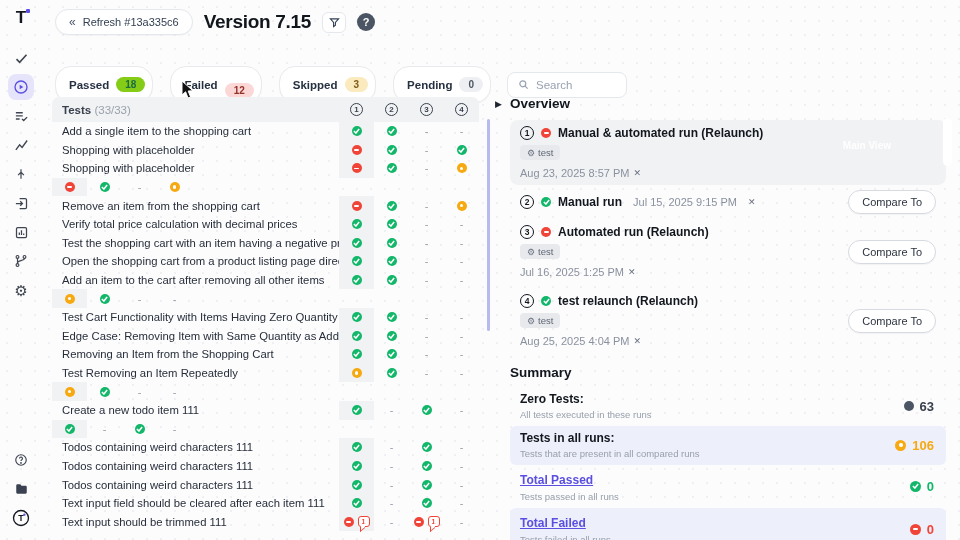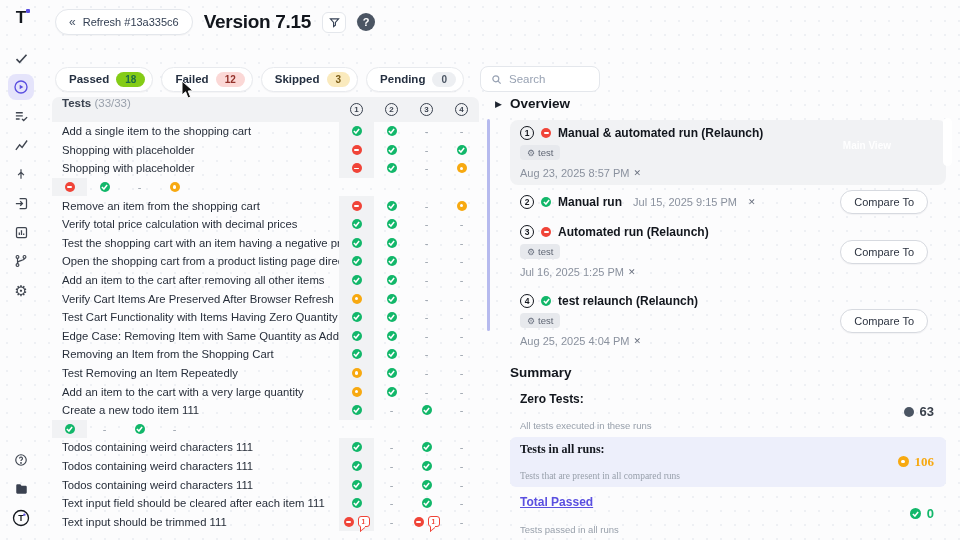--- a/index.html
+++ b/index.html
@@ -35,32 +35,32 @@
   .help-btn { width:18px; height:18px; border-radius:50%; background:#4b5563; color:#fff; font-size:11px;
               font-weight:bold; display:flex; align-items:center; justify-content:center; cursor:pointer; }
 
   
   .filters { position:absolute; left:55px; top:66px; display:flex; align-items:center; gap:8px; }
   .fpill { display:flex; align-items:center; gap:7px; background:#fff; border:1px solid #e8eaee;
            border-radius:16px; padding:4px 7px 4px 13px; cursor:pointer; box-shadow:0 1px 1px rgba(16,24,40,.03);}
   .fpill .flabel { font-size:11.5px; font-weight:bold; color:#253041; }
   .fbadge { border-radius:10px; padding:2px 9px; font-size:10px; font-weight:bold; }
   .fbadge.passed { background:#84cc16; color:#1b6b45; }
-  .fbadge.failed { background:#fbd8d6; color:#93312a; }
+  .fbadge.failed { background:#fbd8d6; color:#93312a;margin-top:12px; }
   .fbadge.skipped { background:#faeabd; color:#7c5d17; }
   .fbadge.pending { background:#edeff2; color:#4b5563; }
   .search-box { display:flex; align-items:center; gap:7px; width:120px; background:#fff; margin-left:8px;
                 border:1px solid #e4e7ec; border-radius:8px; padding:6px 10px; }
   .search-box input { border:none; outline:none; width:80px; font-size:11.5px; color:#344054;
                       font-family:"Liberation Sans",sans-serif; background:transparent; }
   .search-box input::placeholder { color:#98a2b3; }
 
   
   .ttable { position:absolute; left:52px; top:97px; width:427px; height:436px; }
-  .thead { height:25px; background:#f1f2f4; border-radius:7px 7px 0 0; display:flex; align-items:flex-start; }
+  .thead { height:25px; background:#f1f2f4; border-radius:7px 7px 0 0; display:flex; align-items:center; }
   .thead .ttitle { flex:1; padding-left:10px; font-size:11.5px; font-weight:bold; color:#39414e; }
   .thead .ttitle span { font-weight:normal; color:#9aa1ac; }
   .ccol { width:35px; display:flex; align-items:center; justify-content:center; height:100%; cursor:pointer; }
   .cnum { width:13px; height:13px; border:1.2px solid #39414e; border-radius:50%; font-size:8px;
           font-weight:bold; color:#39414e; display:flex; align-items:center; justify-content:center; }
   .trow { height:18.6px; display:flex; align-items:center; cursor:pointer; }
   .tname { flex:1; padding-left:10px; font-size:11.3px; color:#272e3a; white-space:nowrap; overflow:hidden; }
   .tcell { width:35px; height:100%; display:flex; align-items:center; justify-content:center; }
   .tcell.shade { background:#f1f2f4; }
   .dash { color:#98a0ab; font-size:11px; }
@@ -88,37 +88,37 @@
   .run-line1 { display:flex; align-items:center; gap:7px; }
   .run-num { width:14px; height:14px; border:1.3px solid #12161d; border-radius:50%; font-size:8.5px;
              font-weight:bold; color:#12161d; display:flex; align-items:center; justify-content:center; flex:none;}
   .run-title { font-size:12px; font-weight:bold; color:#12161d; }
   .run-date-inline { font-size:11px; color:#8a919e; margin-left:4px; }
   .xicon { font-size:9px; color:#6b7280; cursor:pointer; margin-left:4px; }
   .run-tag { display:inline-flex; align-items:center; gap:3px; background:#e7e9ed; border-radius:4px;
              padding:2px 7px; font-size:9.5px; color:#5f6673; margin:5px 0 0 0; }
   .run-tag .gear { font-size:9px; color:#6b7280; }
   .run-date { font-size:11px; color:#8a919e; margin-top:7px; display:flex; align-items:center; }
-  .compare-btn { position:absolute; right:18px; top:50%; transform:translateY(-50%);
+  .compare-btn { position:absolute; right:10px; top:50%; transform:translateY(-50%);
                  background:#fff; border:1px solid #d7dae0; border-radius:14px; padding:5px 13px;
                  font-size:11px; color:#2c3340; cursor:pointer; font-family:"Liberation Sans",sans-serif;
                  box-shadow:0 1px 1px rgba(16,24,40,.04); }
   .ghost-label { position:absolute; right:55px; top:20px; color:rgba(255,255,255,.95);
                  font-size:10px; font-weight:bold; }
   .panel-scroll { position:absolute; left:943px; top:118px; width:9px; height:48px; background:#fff; border-radius:5px; }
 
   
   .summary { margin-top:12px; }
   .sum-list { margin-top:7px; }
   .sum-row { display:flex; align-items:center; justify-content:space-between;
              padding:5px 12px 6px 10px; border-radius:6px; min-height:29px; }
-  .sum-row.hl { background:#edeffb;font-family:Liberation Serif, serif; }
+  .sum-row.hl { background:#edeffb; }
   .sum-label { font-size:12px; font-weight:bold; color:#12161d; }
   a.sum-label { color:#5a4fe0; text-decoration:underline; cursor:pointer; }
-  .sum-desc { font-size:9.5px; color:#98a0ab; margin-top:14px; }
+  .sum-desc { font-size:9.5px; color:#98a0ab; margin-top:3px; }
   .sum-val { display:flex; align-items:center; gap:6px; font-size:13px; font-weight:bold; }
   .sum-val .st { width:11px; height:11px; }
   .dot-dark { width:10px; height:10px; border-radius:50%; background:#4b5563; }
   .v-dark { color:#39404b; } .v-orange { color:#f7a911; } .v-green { color:#12b76a; } .v-red { color:#f04438; }
 
   
   .cursor { position:absolute; left:181px; top:80px; pointer-events:none; z-index:50; }
 </style>
 </head>
 <body>
@@ -209,21 +209,21 @@
   <h1 class="page-title">Version 7.15</h1>
   <div class="funnel-btn">
     <svg width="11" height="11" viewBox="0 0 24 24" fill="none" stroke="#344054" stroke-width="2.4">
         <path d="M3 4h18l-7 8v6l-4 3v-9L3 4z"></path>
       </svg>
   </div>
   <div class="help-btn">?</div>
 </header>
 
 <div class="filters">
-  <div id="filter-pills" style="display:flex;gap:8px;">
+  <div id="filter-pills" style="display:flex;gap:17px;">
       <div class="fpill">
         <span class="flabel">Passed</span>
         <span class="fbadge passed">18</span>
       </div>
       <div class="fpill">
         <span class="flabel">Failed</span>
         <span class="fbadge failed">12</span>
       </div>
       <div class="fpill">
         <span class="flabel">Skipped</span>
@@ -511,21 +511,20 @@
           </span>
         </div>
         <div class="tcell">
           <span class="dash">-</span>
         </div>
         <div class="tcell">
           <span class="dash">-</span>
         </div>
       </div>
       <div class="trow">
-        <div class="tname">Verify Cart Items Are Preserved After Browser Refresh</div>
         <div class="tcell shade">
           <span style="display: inline-flex; align-items: center;">
             <span class="st st-skipped">
               <span class="dotc"></span>
             </span>
           </span>
         </div>
         <div class="tcell">
           <span style="display: inline-flex; align-items: center;">
             <span class="st st-passed">
@@ -642,21 +641,20 @@
           </span>
         </div>
         <div class="tcell">
           <span class="dash">-</span>
         </div>
         <div class="tcell">
           <span class="dash">-</span>
         </div>
       </div>
       <div class="trow">
-        <div class="tname">Add an item to the cart with a very large quantity</div>
         <div class="tcell shade">
           <span style="display: inline-flex; align-items: center;">
             <span class="st st-skipped">
               <span class="dotc"></span>
             </span>
           </span>
         </div>
         <div class="tcell">
           <span style="display: inline-flex; align-items: center;">
             <span class="st st-passed">

